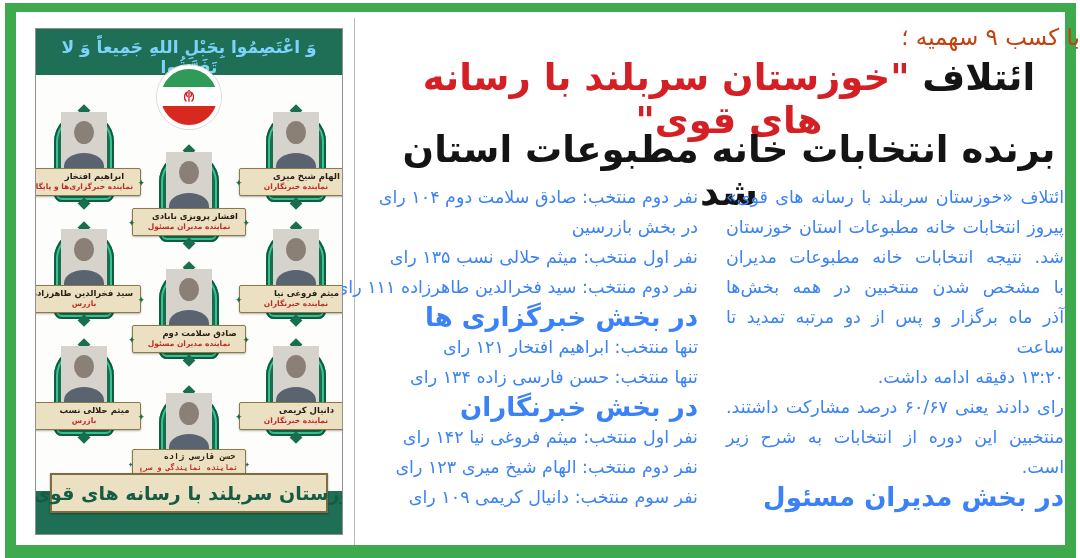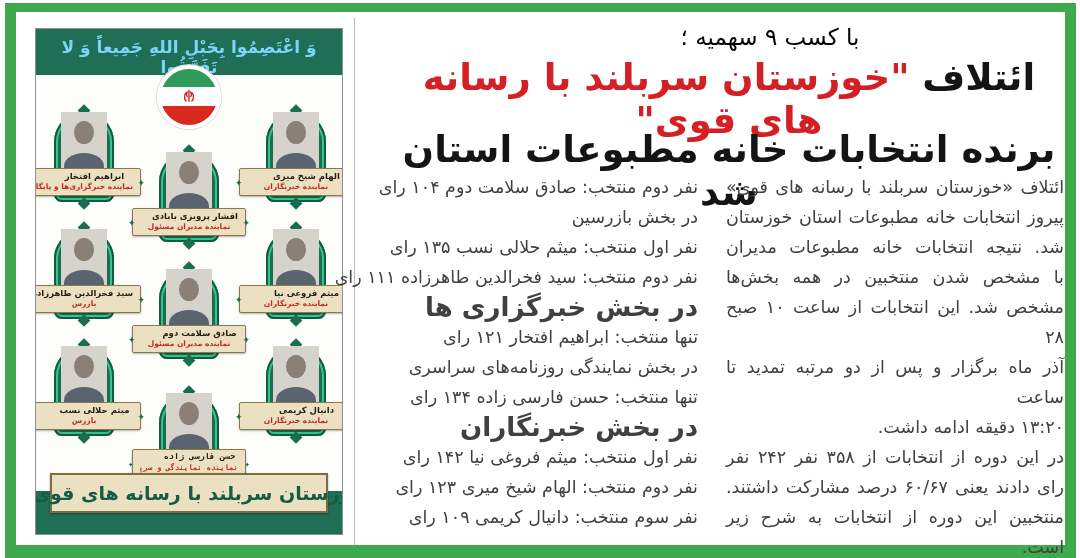--- a/index.html
+++ b/index.html
@@ -46,27 +46,27 @@
   .poster-banner{position:absolute;left:14px;right:14px;top:444px;height:36px;background:#ece0c3;
           border:2px solid #7d6c3e;box-shadow:0 1px 2px rgba(0,0,0,.35);display:flex;align-items:center;
           justify-content:center;gap:8px;z-index:6;}
   .banner-text{font-size:19px;font-weight:bold;color:#155c44;white-space:nowrap;margin-left:20px;}
   .orn{color:#1a6e50;font-size:13px;}
 
   
   .colrule{position:absolute;left:354px;top:18px;width:1px;height:527px;background:#b9b9b9;}
 
   
-  .kicker{position:absolute;top:24px;left:460px;width:620px;text-align:center;
-          font-size:23px;color:#000000;}
+  .kicker{position:absolute;top:24px;left:460px;width:620px;text-align:right;
+          font-size:23px;color:#c2410c;}
   .headline{position:absolute;left:392px;right:14px;text-align:center;font-weight:bold;color:#141414;}
   .hl1{top:56px;font-size:37px;}
   .hl2{top:128px;font-size:37px;}
   .hl-red{color:#d42025;}
-  .bodycol{position:absolute;top:172px;font-size:17.5px;color:#404040;direction:rtl;}
+  .bodycol{position:absolute;top:182px;font-size:17.5px;color:#3b82f6;direction:rtl;}
   .bodycol-mid{left:360px;width:338px;}
   .bodycol-right{left:706px;width:358px;}
   .ln{line-height:30px;text-align:right;white-space:nowrap;}
   .ln-j{text-align:justify;text-align-last:justify;white-space:normal;margin-left:20px;}
   .ln-b{font-weight:bold;font-size:26px;}
 </style>
 </head>
 <body>
 
 <div class="page">
@@ -202,34 +202,31 @@
   <div class="headline hl2">برنده انتخابات خانه مطبوعات استان شد</div>
 
   <div class="bodycol bodycol-mid">
 
   <div class="ln ln-r">نفر دوم منتخب: صادق سلامت دوم ۱۰۴ رای</div>
       <div class="ln ln-r">در بخش بازرسین</div>
       <div class="ln ln-r">نفر اول منتخب: میثم حلالی نسب ۱۳۵ رای</div>
       <div class="ln ln-r">نفر دوم منتخب: سید فخرالدین طاهرزاده ۱۱۱ رای</div>
       <div class="ln ln-b">در بخش خبرگزاری ها</div>
       <div class="ln ln-r">تنها منتخب: ابراهیم افتخار ۱۲۱ رای</div>
-      <div class="ln ln-r">در بخش نمایندگی روزنامه‌های سراسری</div>
       <div class="ln ln-r">تنها منتخب: حسن فارسی زاده ۱۳۴ رای</div>
       <div class="ln ln-b">در بخش خبرنگاران</div>
       <div class="ln ln-r">نفر اول منتخب: میثم فروغی نیا ۱۴۲ رای</div>
       <div class="ln ln-r">نفر دوم منتخب: الهام شیخ میری ۱۲۳ رای</div>
       <div class="ln ln-r">نفر سوم منتخب: دانیال کریمی ۱۰۹ رای</div>
     </div>
   <div class="bodycol bodycol-right">
 
   <div class="ln ln-j">ائتلاف «خوزستان سربلند با رسانه های قوی»</div>
       <div class="ln ln-j">پیروز انتخابات خانه مطبوعات استان خوزستان</div>
       <div class="ln ln-j">شد. نتیجه انتخابات خانه مطبوعات مدیران</div>
       <div class="ln ln-j">با مشخص شدن منتخبین در همه بخش‌ها</div>
-      <div class="ln ln-j">مشخص شد. این انتخابات از ساعت ۱۰ صبح ۲۸</div>
       <div class="ln ln-j">آذر ماه برگزار و پس از دو مرتبه تمدید تا ساعت</div>
       <div class="ln ln-r">۱۳:۲۰ دقیقه ادامه داشت.</div>
-      <div class="ln ln-j">در این دوره از انتخابات از ۳۵۸ نفر ۲۴۲ نفر</div>
       <div class="ln ln-j">رای دادند یعنی ۶۰/۶۷ درصد مشارکت داشتند.</div>
       <div class="ln ln-j">منتخبین این دوره از انتخابات به شرح زیر است.</div>
       <div class="ln ln-b">در بخش مدیران مسئول</div>
     </div>
 </div>
 
 </body></html>

